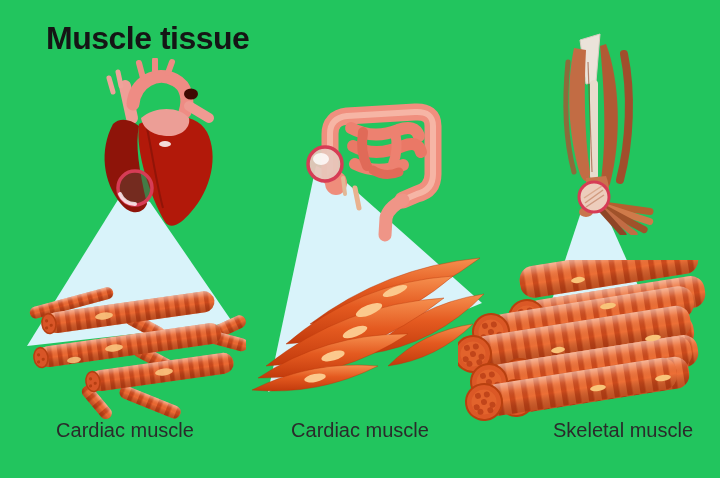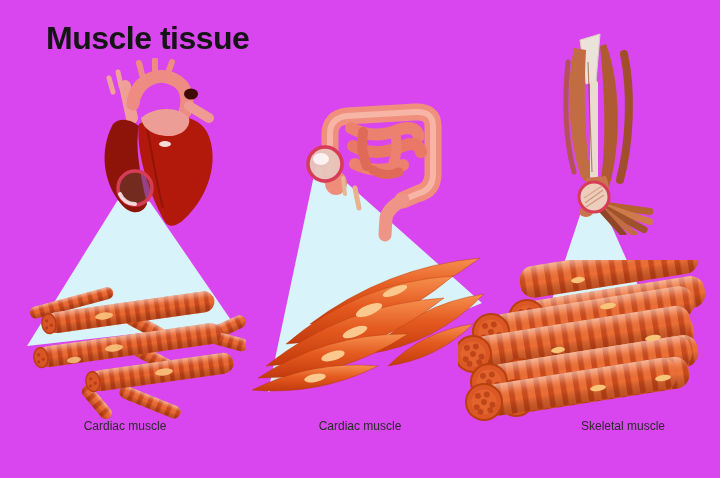--- a/index.html
+++ b/index.html
@@ -1,31 +1,31 @@
 <!DOCTYPE html>
 <html><head>
 <meta charset="utf-8">
 <style>
   html,body{margin:0;padding:0;background:#ffffff;}
   .canvas{
     position:relative;
     width:720px;height:478px;
-    background:#d946ef;
+    background:#22c55e;
     overflow:hidden;
     font-family:"Liberation Sans", sans-serif;
   }
   .abs{position:absolute;}
   .title{
     position:absolute;left:46px;top:20px;
     font-size:32px;font-weight:700;color:#151515;
     letter-spacing:-0.5px;
   }
   .label{
     position:absolute;top:419px;width:210px;
-    text-align:center;font-size:12px;color:#2b2b2b;
+    text-align:center;font-size:20px;color:#2b2b2b;
   }
   .label-cardiac{left:20px;}
   .label-smooth{left:255px;}
   .label-skeletal{left:518px;}
   svg{display:block;}
   .defs-holder{position:absolute;width:0;height:0;}
 </style>
 </head>
 <body>
 

